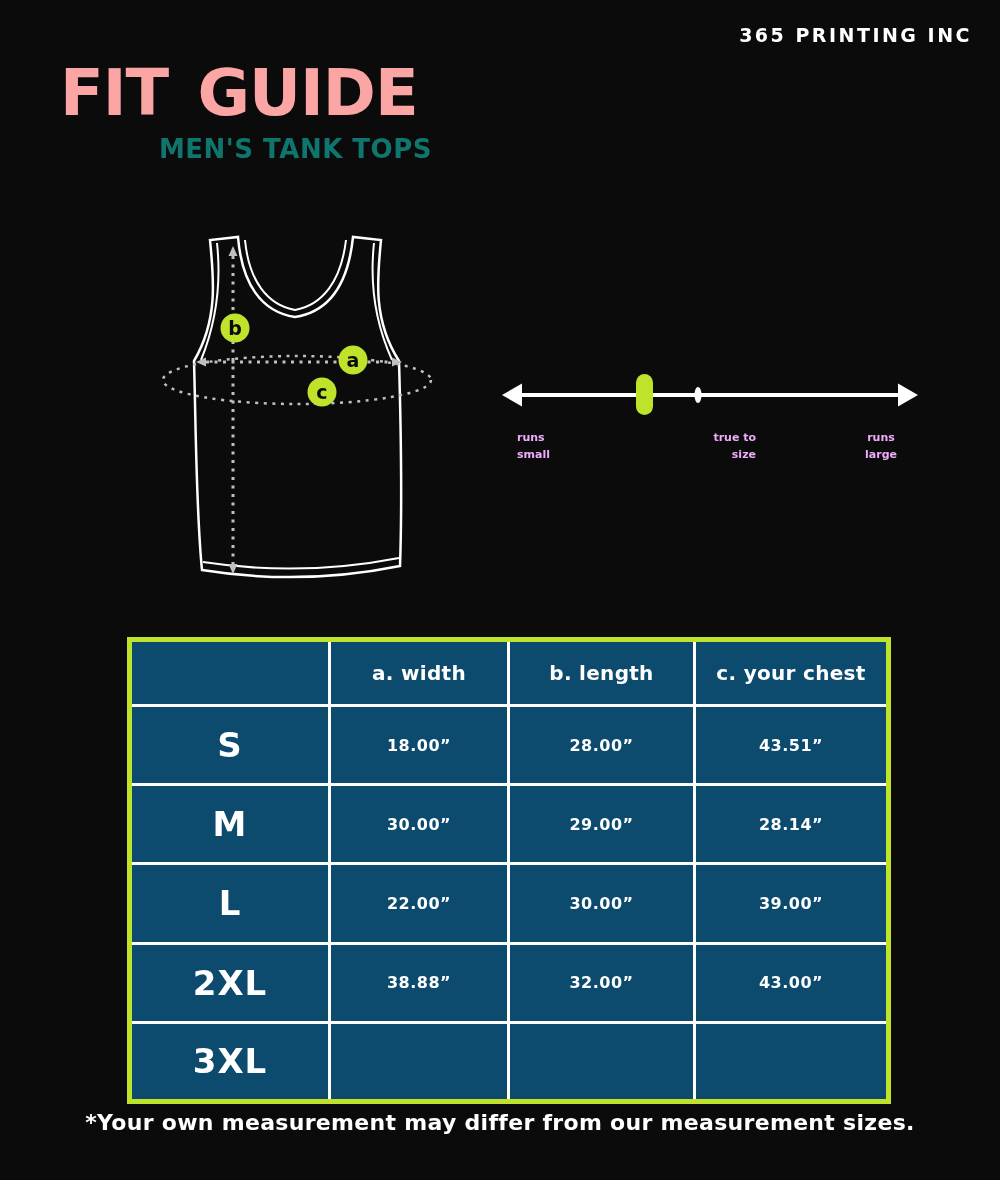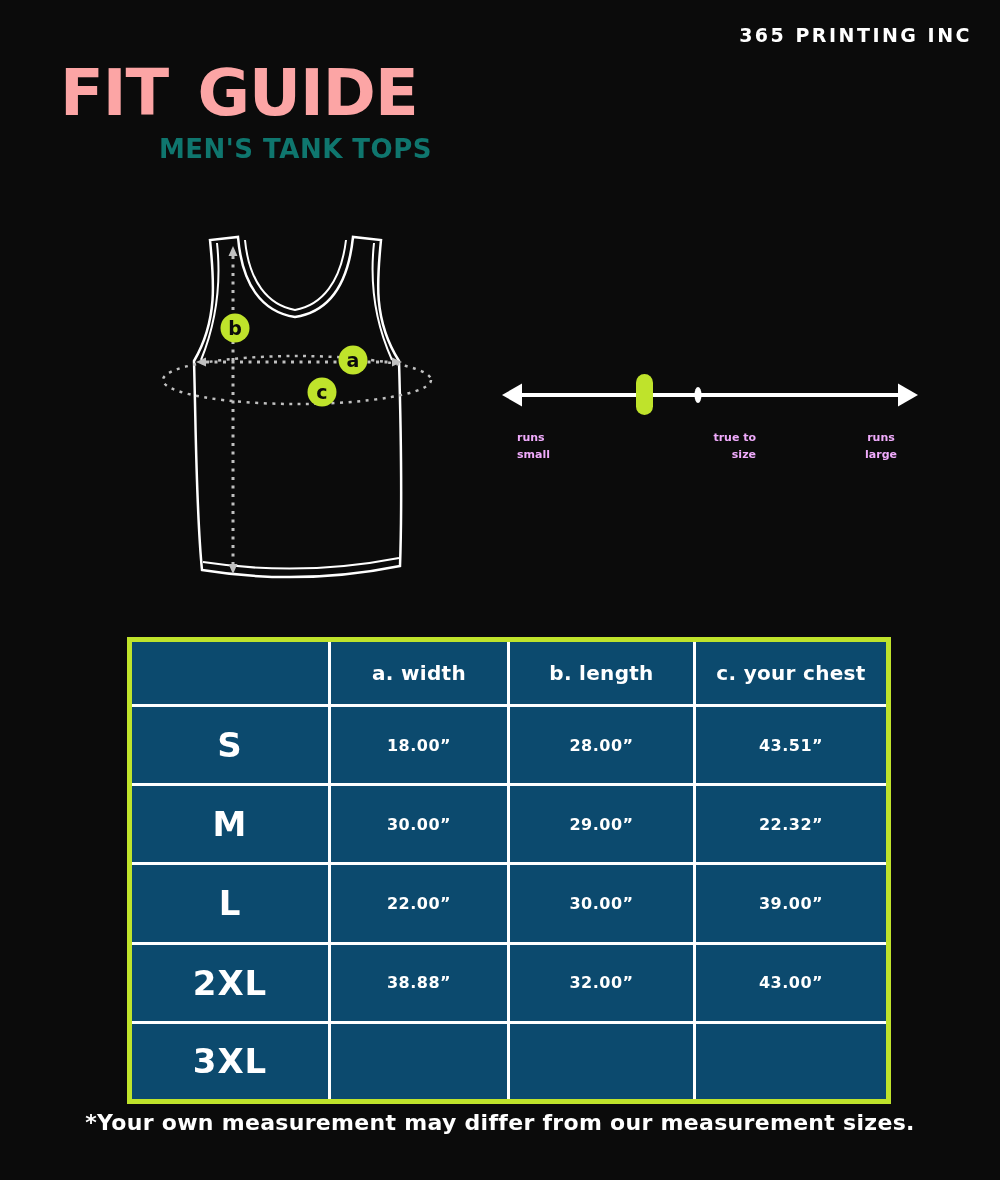--- a/index.html
+++ b/index.html
@@ -214,21 +214,21 @@
         <tr>
           <td class="size-col">S</td>
           <td class="val-col">18.00”</td>
           <td class="val-col">28.00”</td>
           <td class="val-col">43.51”</td>
         </tr>
         <tr>
           <td class="size-col">M</td>
           <td class="val-col">30.00”</td>
           <td class="val-col">29.00”</td>
-          <td class="val-col">22.32”</td>
+          <td class="val-col">28.14”</td>
         </tr>
         <tr>
           <td class="size-col">L</td>
           <td class="val-col">22.00”</td>
           <td class="val-col">30.00”</td>
           <td class="val-col">39.00”</td>
         </tr>
         <tr>
           <td class="size-col">2XL</td>
           <td class="val-col">38.88”</td>

